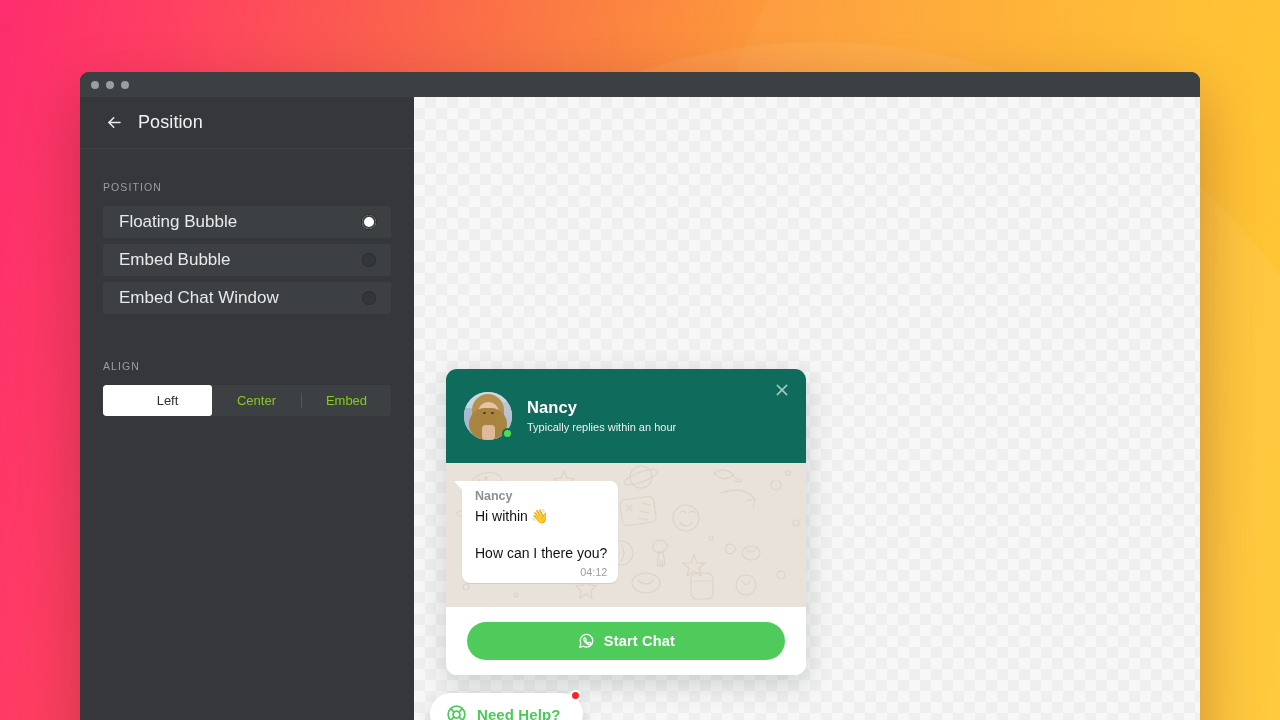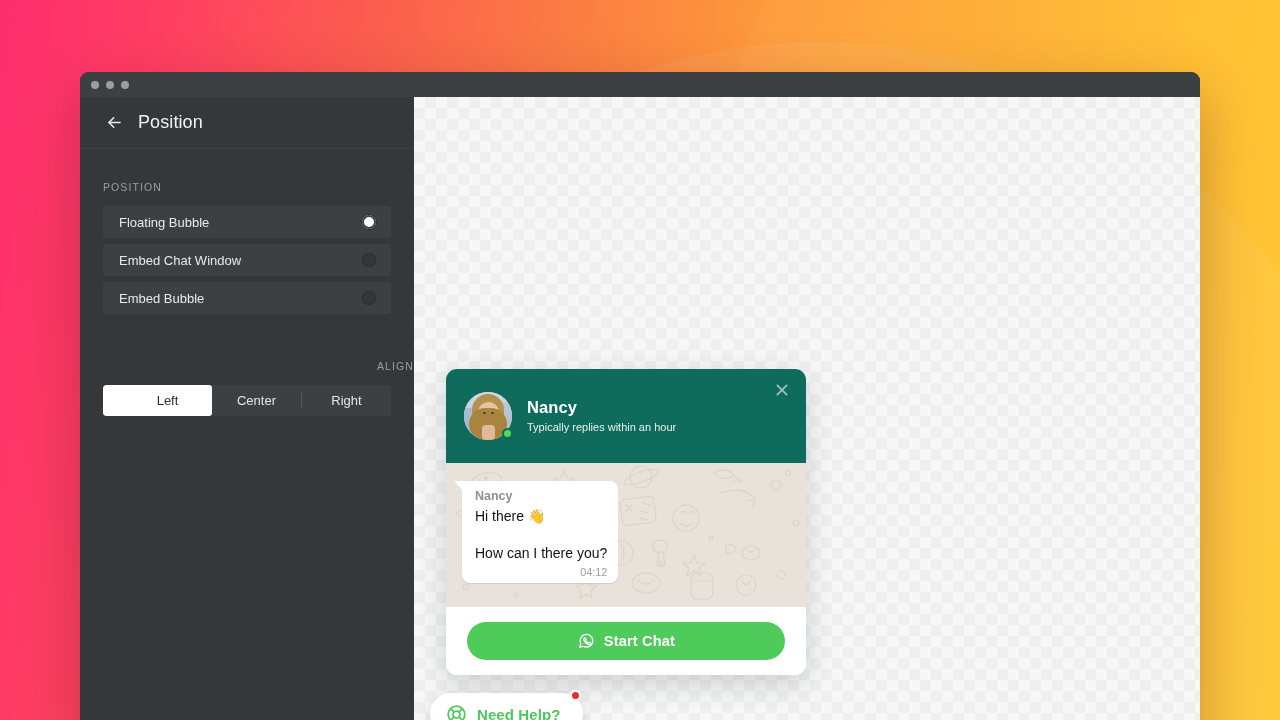--- a/index.html
+++ b/index.html
@@ -113,42 +113,42 @@
   }
 
   .section-label {
     color: #9b9ea1;
     font-size: 10.5px;
     letter-spacing: 1.1px;
     font-weight: 400;
     padding-left: 23px;
   }
   #position-label { margin-top: 32px; }
-  #align-label { margin-top: 46px; text-align: right; }
+  #align-label { margin-top: 46px; }
 
   .option-list {
     margin-top: 13px;
     padding: 0 23px;
     display: flex;
     flex-direction: column;
     gap: 6px;
   }
   .option-row {
     height: 32px;
     background: #3d4043;
     border-radius: 3px;
     display: flex;
     align-items: center;
     justify-content: space-between;
     padding: 0 15px 0 16px;
     cursor: pointer;
   }
   .option-row .olabel {
     color: #e8e9eb;
-    font-size: 13px;
+    font-size: 17px;
   }
   .radio {
     width: 14px; height: 14px;
     border-radius: 50%;
     background: #343639;
     box-shadow: inset 0 0 0 1px #2d2f31;
   }
   .radio.on {
     background: #ffffff;
     box-shadow: inset 0 0 0 2px #3d4043, 0 0 0 1px #2b2d2f;
@@ -163,21 +163,21 @@
     border-radius: 3px;
     display: flex;
     align-items: stretch;
     overflow: hidden;
   }
   #align-group .seg {
     flex: 1;
     display: flex;
     align-items: center;
     justify-content: center;
-    color: #e5e5e5;
+    color: #84cc16;
     font-size: 13px;
     cursor: pointer;
     position: relative;
   }
   #align-group .seg.active {
     background: #ffffff;
     color: #2c2e30;
     border-radius: 3px;
     font-weight: 400;
     padding-left: 20px;
@@ -447,36 +447,36 @@
       </div>
 
       <div id="position-label" class="section-label">POSITION</div>
 
       <div class="option-list">
         <div class="option-row">
           <span class="olabel">Floating Bubble</span>
           <span class="radio on"></span>
         </div>
         <div class="option-row">
-          <span class="olabel">Embed Chat Window</span>
+          <span class="olabel">Embed Bubble</span>
           <span class="radio"></span>
         </div>
         <div class="option-row">
-          <span class="olabel">Embed Bubble</span>
+          <span class="olabel">Embed Chat Window</span>
           <span class="radio"></span>
         </div>
       </div>
 
       <div id="align-label" class="section-label">ALIGN</div>
 
       <div id="align-group">
         <div class="seg active">Left</div>
         <div class="seg">Center</div>
         <div class="divider"></div>
-        <div class="seg">Right</div>
+        <div class="seg">Embed</div>
       </div>
 
     </div>
 
     <div id="preview">
 
       <div id="chat-widget">
 
         <div id="chat-header">
           <span class="close">
@@ -564,21 +564,21 @@
               <circle cx="120" cy="60" r="2"></circle>
               <circle cx="265" cy="75" r="2"></circle>
               <circle cx="160" cy="30" r="2"></circle>
               <circle cx="350" cy="60" r="3"></circle>
               <circle cx="215" cy="100" r="2"></circle>
             </g>
           </svg>
 
           <div class="msg-bubble">
             <div class="msg-sender">Nancy</div>
-            <div class="msg-line">Hi there 👋</div>
+            <div class="msg-line">Hi within 👋</div>
             <div class="msg-line second">How can I there you?</div>
             <div class="msg-time">04:12</div>
           </div>
         </div>
 
         <div id="chat-footer">
           <button id="start-chat-btn">
             <span style="display:flex;">
               <svg width="18" height="18" viewBox="0 0 24 24" fill="none" stroke="#ffffff" stroke-width="1.7" stroke-linecap="round" stroke-linejoin="round">
                 <path d="M21 11.6a8.4 8.4 0 0 1-12.4 7.4L3.5 20.5l1.6-5A8.4 8.4 0 1 1 21 11.6z"></path>

